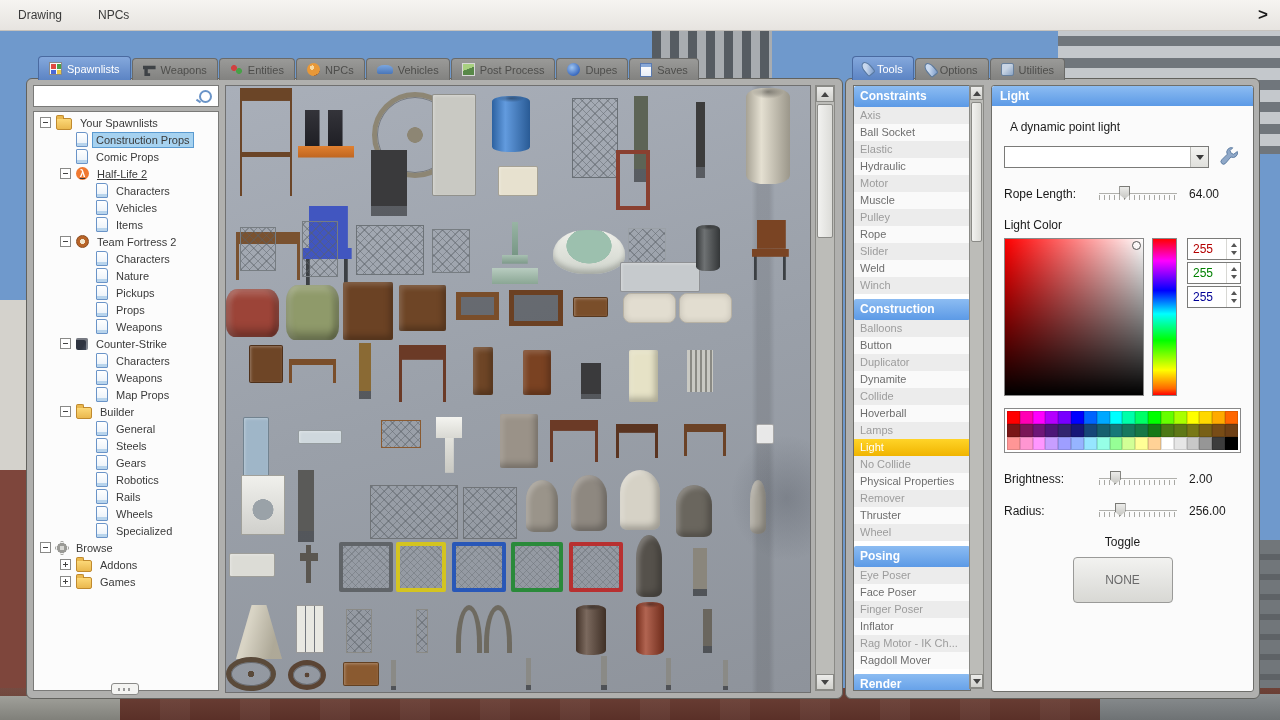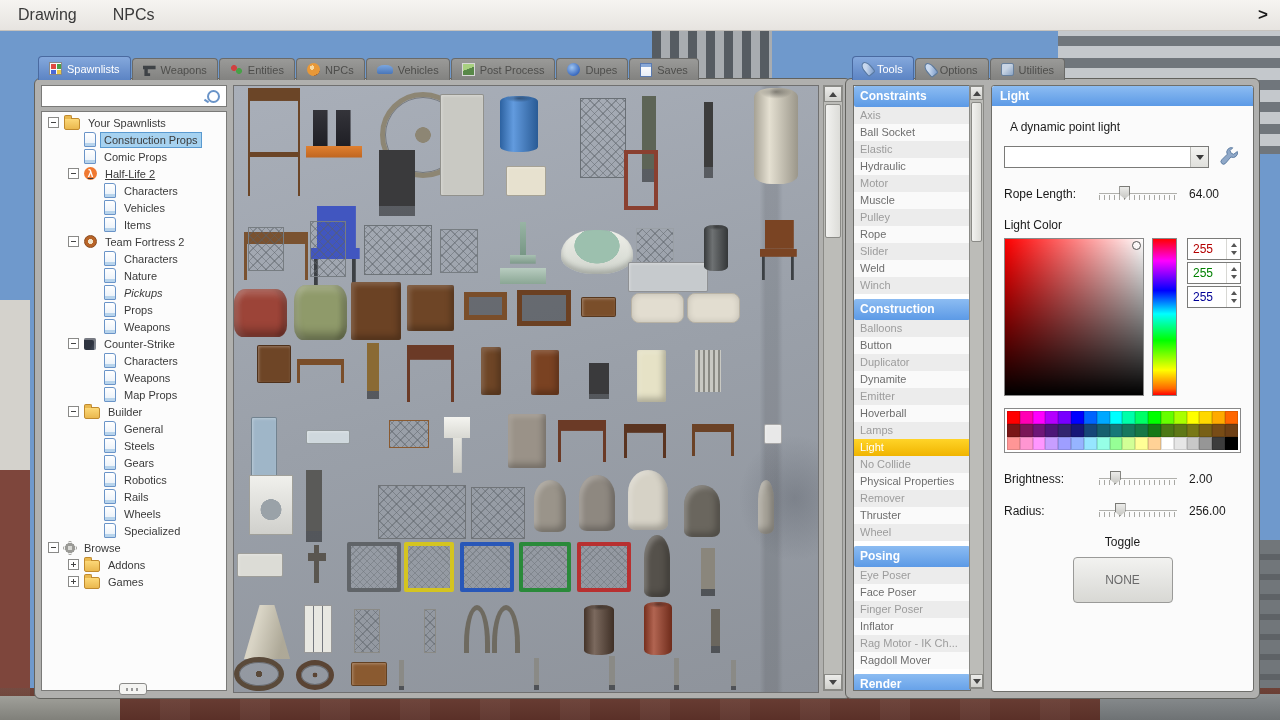--- a/index.html
+++ b/index.html
@@ -16,21 +16,21 @@
   .left-rust{position:absolute;left:0;top:470px;width:30px;height:250px;background:#7e463c;}
   .right-mach{position:absolute;left:1238px;top:540px;width:42px;height:180px;
     background:repeating-linear-gradient(180deg,#71767a 0 14px,#5e6266 14px 20px);}
   .rust-bottom{position:absolute;left:0;top:688px;width:1280px;height:32px;
     background:repeating-linear-gradient(90deg,rgba(255,255,255,.05) 0 30px,rgba(0,0,0,0) 30px 80px),linear-gradient(#6e4238,#5a3028);}
   .mid-mach{position:absolute;left:1100px;top:694px;width:180px;height:26px;background:linear-gradient(#8a8e90,#6e7274);}
   .corner-tank{position:absolute;left:0;top:696px;width:120px;height:24px;background:linear-gradient(#a0a09a,#80807a);}
   
   .menubar{position:absolute;left:0;top:0;width:1280px;height:30px;z-index:30;
     background:linear-gradient(#f6f4f1,#e7e4e0);border-bottom:1px solid #c6c2bd;display:flex;align-items:center;}
-  .menu-item{padding:0 18px;font-size:16px;color:#3a3a3a;line-height:30px;}
+  .menu-item{padding:0 18px;font-size:12px;color:#3a3a3a;line-height:30px;}
   .chevron{margin-left:auto;margin-right:12px;font-size:17px;font-weight:bold;color:#1a1a1a;}
   
   .tabrow{position:absolute;top:56px;display:flex;align-items:flex-end;z-index:20;}
   #left-tabs{left:38px;} #right-tabs{left:852px;}
   .tab{display:flex;align-items:center;gap:5px;height:21px;padding:0 10px;font-size:11px;color:#4e4e4c;
     background:linear-gradient(#9a9a98,#828280);border:1px solid #6a6a68;border-bottom:none;
     border-radius:4px 4px 0 0;margin-right:1px;}
   .tab.active{height:23px;background:linear-gradient(#84a8dc,#5c84c4);border-color:#4a6aa0;color:#fff;}
   .tabicon{width:13px;height:13px;flex:none;display:inline-block;}
   .ti-spawnlists{background:linear-gradient(#e04840,#e04840) 1px 1px/5px 5px no-repeat,linear-gradient(#48a048,#48a048) 7px 1px/5px 5px no-repeat,linear-gradient(#4868d8,#4868d8) 1px 7px/5px 5px no-repeat,linear-gradient(#e8c848,#e8c848) 7px 7px/5px 5px no-repeat,#f8f8f8;border:1px solid #888;width:11px;height:11px;}
@@ -38,21 +38,21 @@
   .ti-entities{background:radial-gradient(circle 3px at 4px 5px,#d04040 95%,rgba(0,0,0,0)),radial-gradient(circle 3px at 9px 8px,#48a048 95%,rgba(0,0,0,0));}
   .ti-npcs{background:radial-gradient(circle at 40% 35%,#f8d8a0 0 18%,#e89838 19% 70%,#b86820 71%);border-radius:50%;}
   .ti-vehicles{width:16px;height:9px;background:linear-gradient(#7aa6e0,#4a76b8);border-radius:45% 45% 20% 20%;}
   .ti-postprocess{background:linear-gradient(160deg,#a8d080 0 45%,#588848 46%);border:1px solid #d8d8d8;width:11px;height:11px;}
   .ti-dupes{background:radial-gradient(circle at 38% 35%,#9ec4f0,#3a6ac0 70%);border-radius:50%;}
   .ti-saves{background:linear-gradient(#fff,#e8eef8);border:1px solid #5a7ab0;box-shadow:inset 0 3px 0 #88a8d8;width:10px;height:12px;}
   .ti-wrench{width:7px;height:13px;background:linear-gradient(135deg,#c8d8ee 40%,#7a9ac8);border:1px solid #5a7aa0;border-radius:50% 50% 2px 2px;transform:rotate(-40deg);}
   .ti-utilities{background:linear-gradient(135deg,#c8d4e4 40%,#8aa4c4);border:1px solid #68809c;border-radius:2px;width:11px;height:11px;}
   
   .panel{position:absolute;top:78px;background:#b0b0ae;border:1px solid #62625e;border-radius:6px;z-index:10;}
-  #panel-left{left:34px;width:815px;height:619px;}
+  #panel-left{left:26px;width:815px;height:619px;}
   #panel-right{left:845px;width:413px;height:619px;}
   
   .searchbox{position:absolute;left:6px;top:6px;width:186px;height:22px;background:#fff;border:1px solid #7a7a78;
     box-sizing:border-box;display:flex;align-items:center;}
   .searchbox input{flex:1;border:none;outline:none;height:16px;font-size:11px;padding:0 4px;background:transparent;}
   .mag{width:9px;height:9px;border:2px solid #6a94c8;border-radius:50%;position:relative;margin-right:6px;flex:none;}
   .mag::after{content:"";position:absolute;width:5px;height:2px;background:#6a94c8;left:-5px;top:8px;transform:rotate(35deg);}
   .treebox{position:absolute;left:6px;top:32px;width:186px;height:580px;background:#fcfcfc;border:1px solid #7a7a78;
     box-sizing:border-box;overflow:hidden;padding-top:2px;}
   .trow{display:flex;align-items:center;height:17px;font-size:11px;color:#3a3a3a;white-space:nowrap;}
@@ -285,21 +285,21 @@
       <div class="trow" style="padding-left: 46px;">
         <span class="expspace"></span>
         <span class="tico tri-page"></span>
         <span class="tlabel">Characters</span>
       </div>
       <div class="trow" style="padding-left: 46px;">
         <span class="expspace"></span>
         <span class="tico tri-page"></span>
         <span class="tlabel">Nature</span>
       </div>
-      <div class="trow" style="padding-left: 46px; font-style: italic;">
+      <div class="trow" style="padding-left: 46px;">
         <span class="expspace"></span>
         <span class="tico tri-page"></span>
         <span class="tlabel">Pickups</span>
       </div>
       <div class="trow" style="padding-left: 46px;">
         <span class="expspace"></span>
         <span class="tico tri-page"></span>
         <span class="tlabel">Props</span>
       </div>
       <div class="trow" style="padding-left: 46px;">
@@ -495,21 +495,21 @@
       <div class="titem odd">Pulley</div>
       <div class="titem even">Rope</div>
       <div class="titem odd">Slider</div>
       <div class="titem even">Weld</div>
       <div class="titem odd">Winch</div>
       <div class="tsec">Construction</div>
       <div class="titem odd">Balloons</div>
       <div class="titem even">Button</div>
       <div class="titem odd">Duplicator</div>
       <div class="titem even">Dynamite</div>
-      <div class="titem odd">Emitter</div>
+      <div class="titem odd">Collide</div>
       <div class="titem even">Hoverball</div>
       <div class="titem odd">Lamps</div>
       <div class="titem even tsel">Light</div>
       <div class="titem odd">No Collide</div>
       <div class="titem even">Physical Properties</div>
       <div class="titem odd">Remover</div>
       <div class="titem even">Thruster</div>
       <div class="titem odd">Wheel</div>
       <div class="tsec">Posing</div>
       <div class="titem odd">Eye Poser</div>

